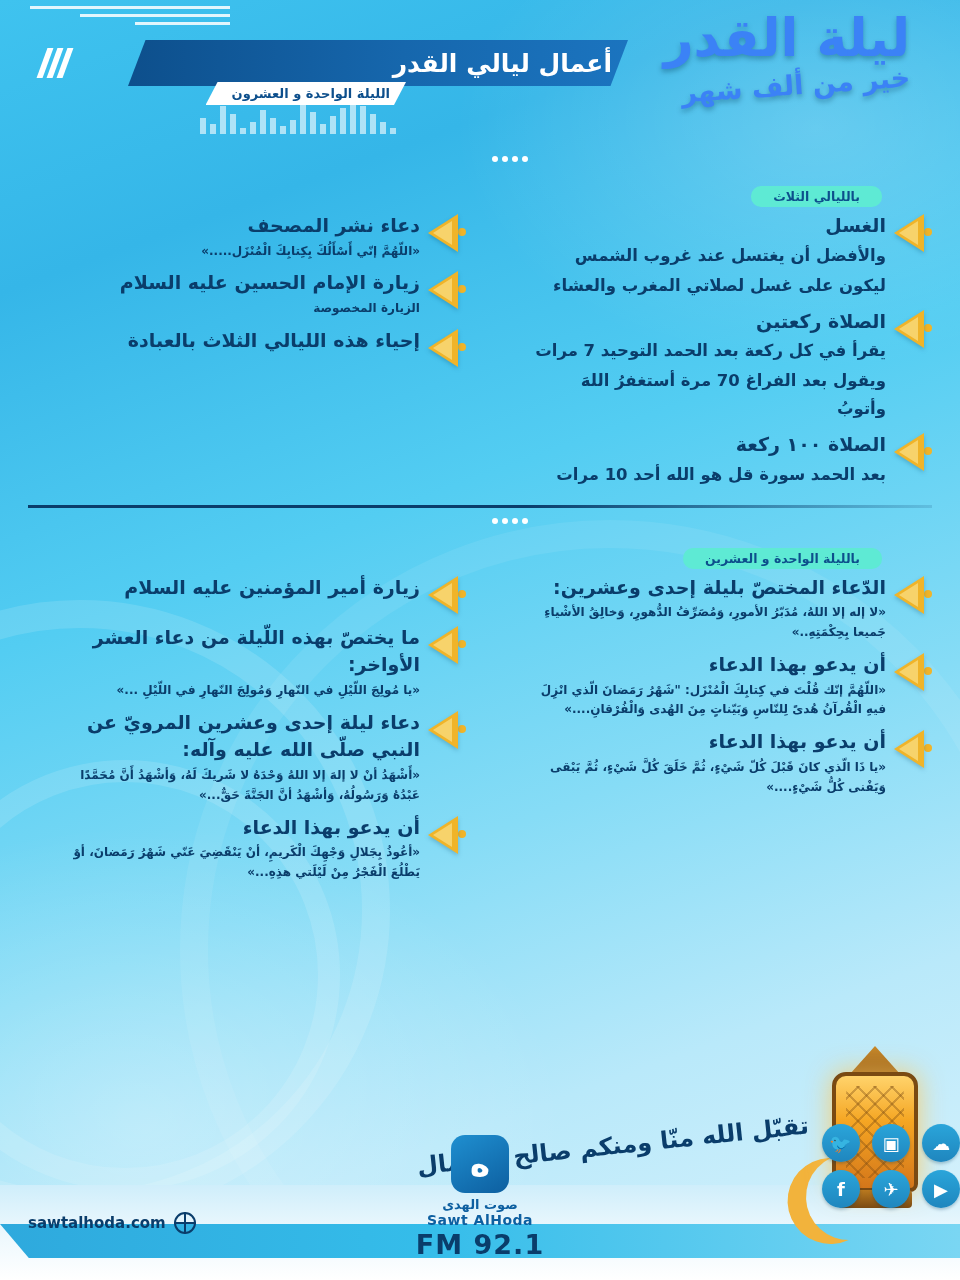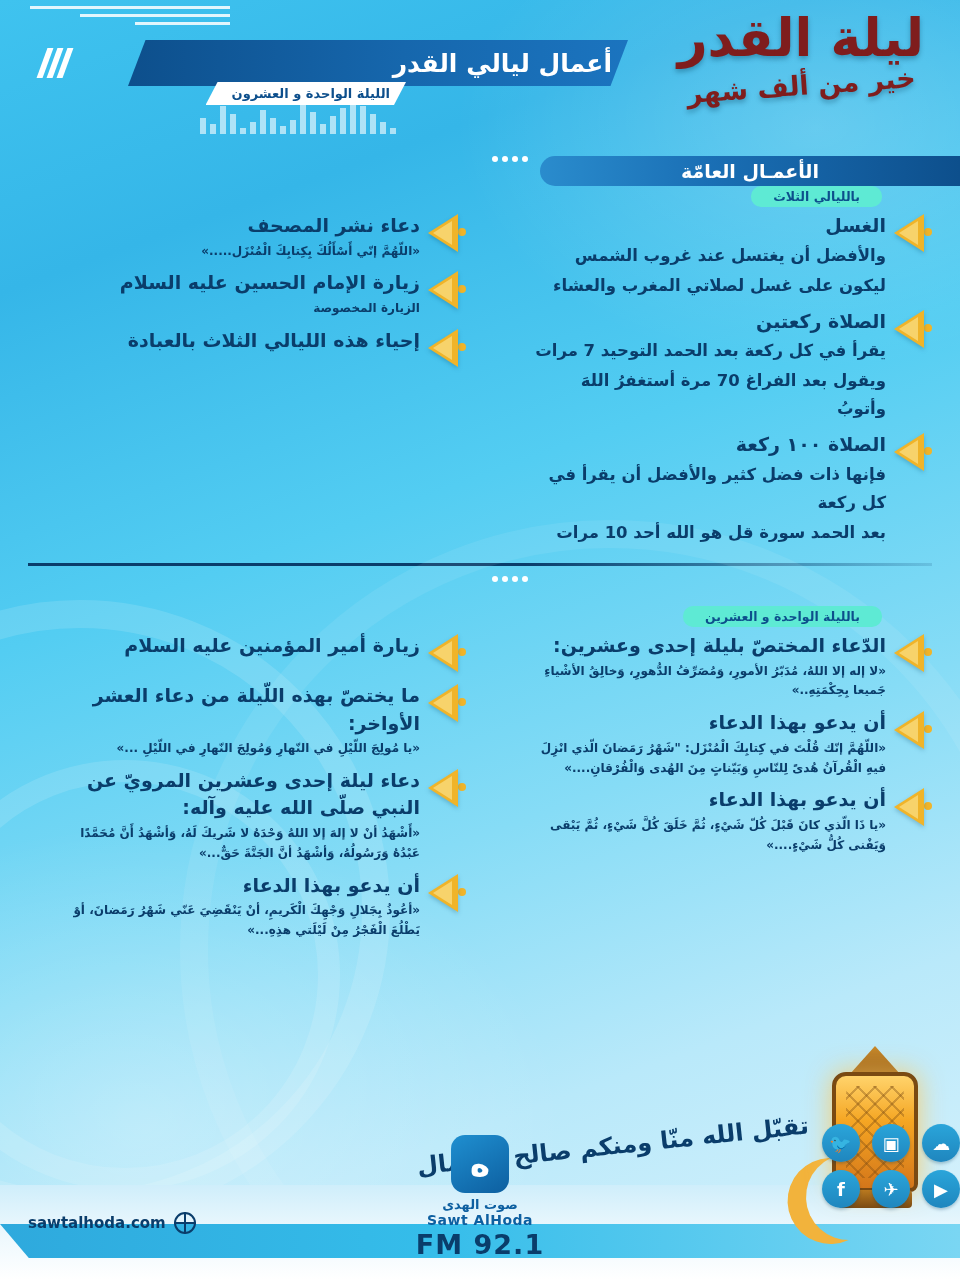--- a/index.html
+++ b/index.html
@@ -29,22 +29,22 @@
   }
   .bg-bottom-bar {
     position: absolute; left: 0; right: 0; bottom: 22px; height: 34px;
     background: linear-gradient(90deg, #2ea9dd 0%, #35bdea 45%, #7ad6f3 100%);
     clip-path: polygon(0 0, 100% 0, 100% 100%, 3% 100%);
   }
 
   
   .header { position: relative; height: 150px; }
   .logo-ar {
-    position: absolute; right: 36px; top: 12px; text-align: center;
-    color: #7f1d1d; line-height: 1;
+    position: absolute; right: 50px; top: 12px; 
+    color: #3b82f6; line-height: 1;
     text-shadow: 0 3px 5px rgba(0,60,90,0.35);
   }
   .logo-main {
     font-size: 52px; font-weight: bold; letter-spacing: -1px;
     font-family: "DejaVu Sans", sans-serif;
   }
   .logo-sub {
     font-size: 27px; margin-top: 8px; font-weight: bold;
     transform: rotate(-4deg);
   }
@@ -315,23 +315,20 @@
   </div>
 </div>
 
 <div class="sec-head">
   <div class="sec-dots">
       <i></i>
       <i></i>
       <i></i>
       <i></i>
     </div>
-  <div class="sec-pill">
-    <span class="sec-pill-text">الأعمـال العامّة</span>
-  </div>
   <div class="sec-sub">بالليالي الثلاث</div>
 </div>
 
 <div class="cols">
   <div class="col col-right">
 
     <div class="item">
       <div class="bullet">
           <span class="dot"></span>
           <span class="tri"></span>
@@ -358,21 +355,20 @@
     </div>
 
     <div class="item">
       <div class="bullet">
           <span class="dot"></span>
           <span class="tri"></span>
           <span class="tri-in"></span>
         </div>
       <div class="item-body">
         <div class="item-title">الصلاة ١٠٠ ركعة</div>
-        <div class="item-note">فإنها ذات فضل كثير والأفضل أن يقرأ في كل ركعة</div>
         <div class="item-note">بعد الحمد سورة قل هو الله أحد 10 مرات</div>
       </div>
     </div>
 
   </div>
 
   <div class="col col-left left-col">
 
     <div class="item">
       <div class="bullet">

